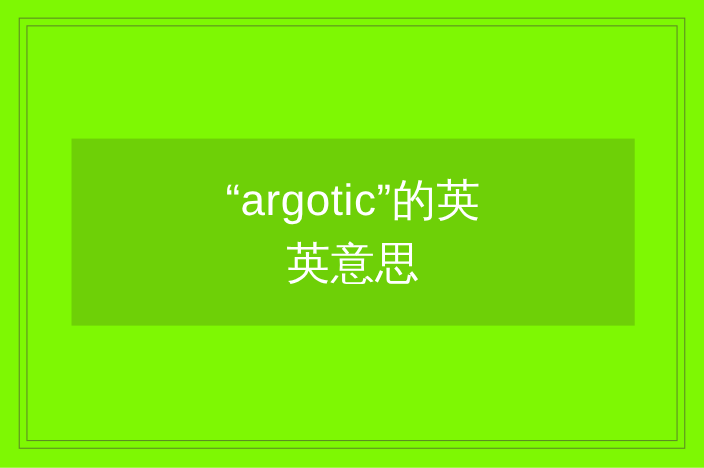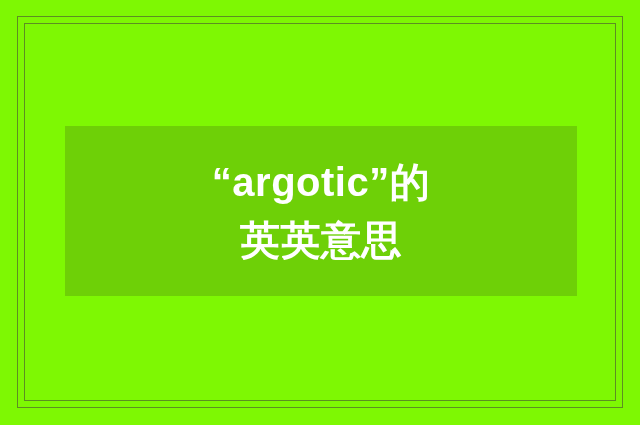--- a/index.html
+++ b/index.html
@@ -55,21 +55,21 @@
     background: #6ed007;
     display: flex;
     align-items: center;
     justify-content: center;
     box-sizing: border-box;
   }
 
   .title-text {
     color: #ffffff;
     font-size: 40px;
-    font-weight: bold;
+    font-weight: normal;
     line-height: 1.45;
     text-align: center;
     letter-spacing: 0.5px;
     width: 245px;
     word-break: break-all;
     margin: 16px;
   }
 </style>
 </head>
 <body>

